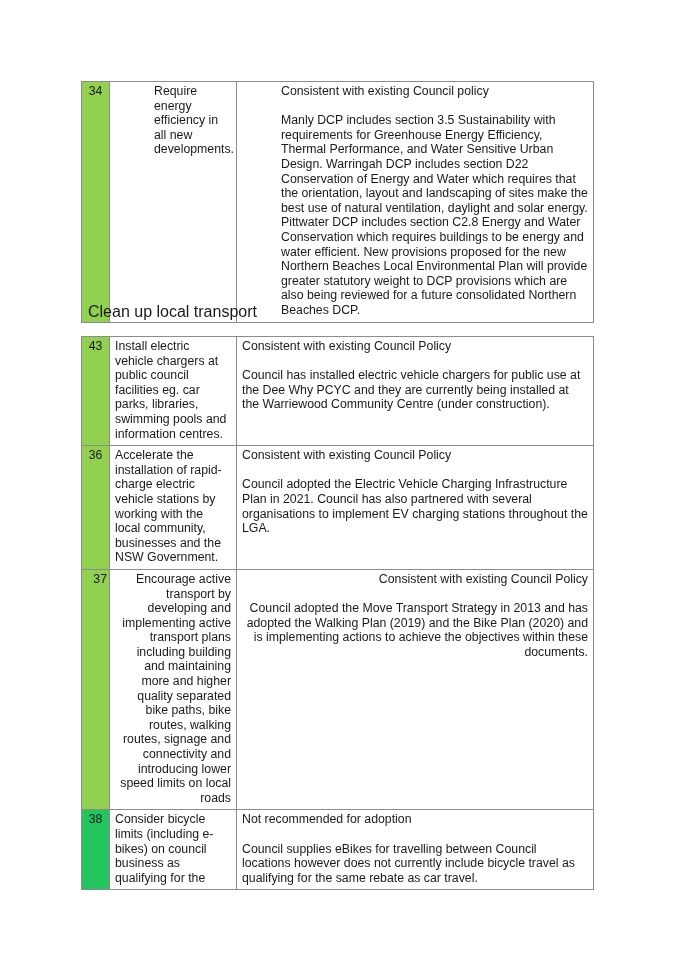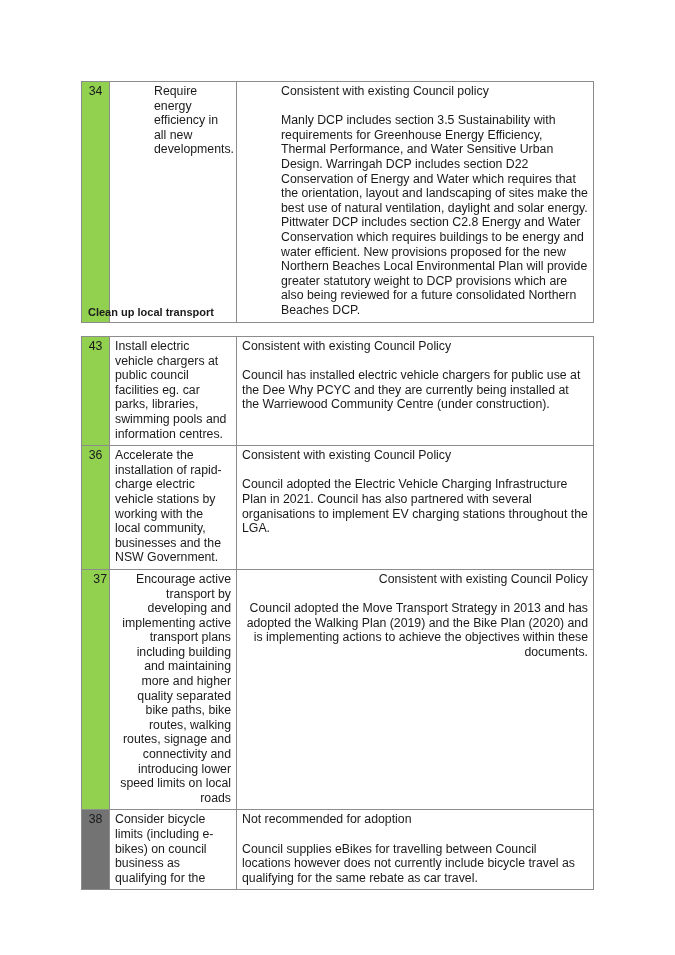--- a/index.html
+++ b/index.html
@@ -31,39 +31,39 @@
     }
     table.policy col.c-num { width: 28px; }
     table.policy col.c-req { width: 127px; }
     table.policy col.c-resp { width: 357px; }
     td.num {
       text-align: center;
       padding-left: 2px !important;
       padding-right: 2px !important;
     }
     td.num.green { background: #92d050; }
-    td.num.red { background: #737373; }
+    td.num.red { background: #22c55e; }
     .status {
       font-weight: normal;
       display: block;
     }
     .gap {
       display: block;
       height: 14.6px;
     }
     .resp-text { display: block; }
     #t1 { top: 81px; border-radius: 32px; }
     #t1 tr.r34 td { height: 202px; padding-left: 44px; }
     h2.section {
       position: absolute;
       left: 88px;
       top: 305px;
       margin: 0;
-      font-size: 11px;
-      font-weight: bold;
+      font-size: 16px;
+      font-weight: normal;
       color: #1a1a1a;
     }
     #t2 { top: 336px; }
     #t2 tr.r35 td { height: 101px; }
     #t2 tr.r36 td { height: 116px; margin-left: 31px; }
     #t2 tr.r37 td { height: 227px; text-align: right; }
     #t2 tr.r38 td { height: 69px; }
   </style>
 </head>
 <body>

